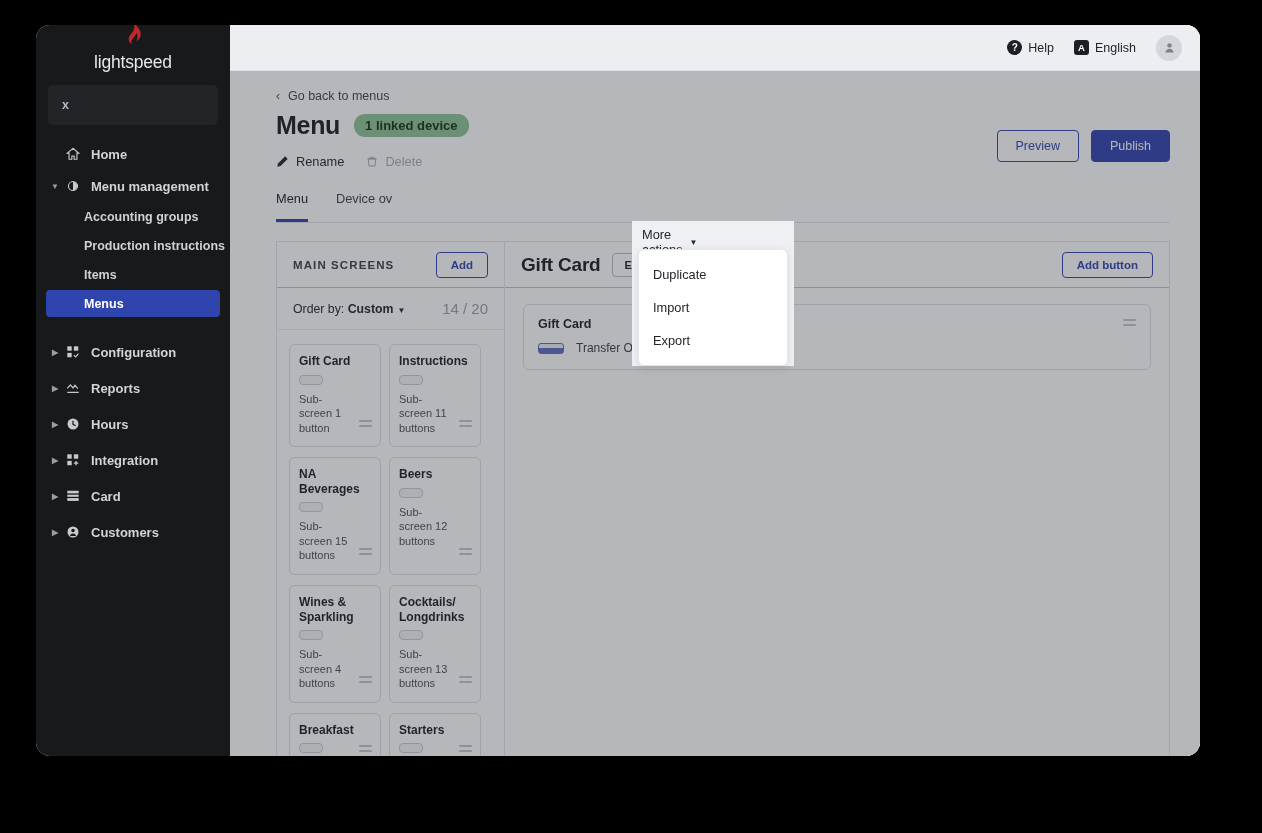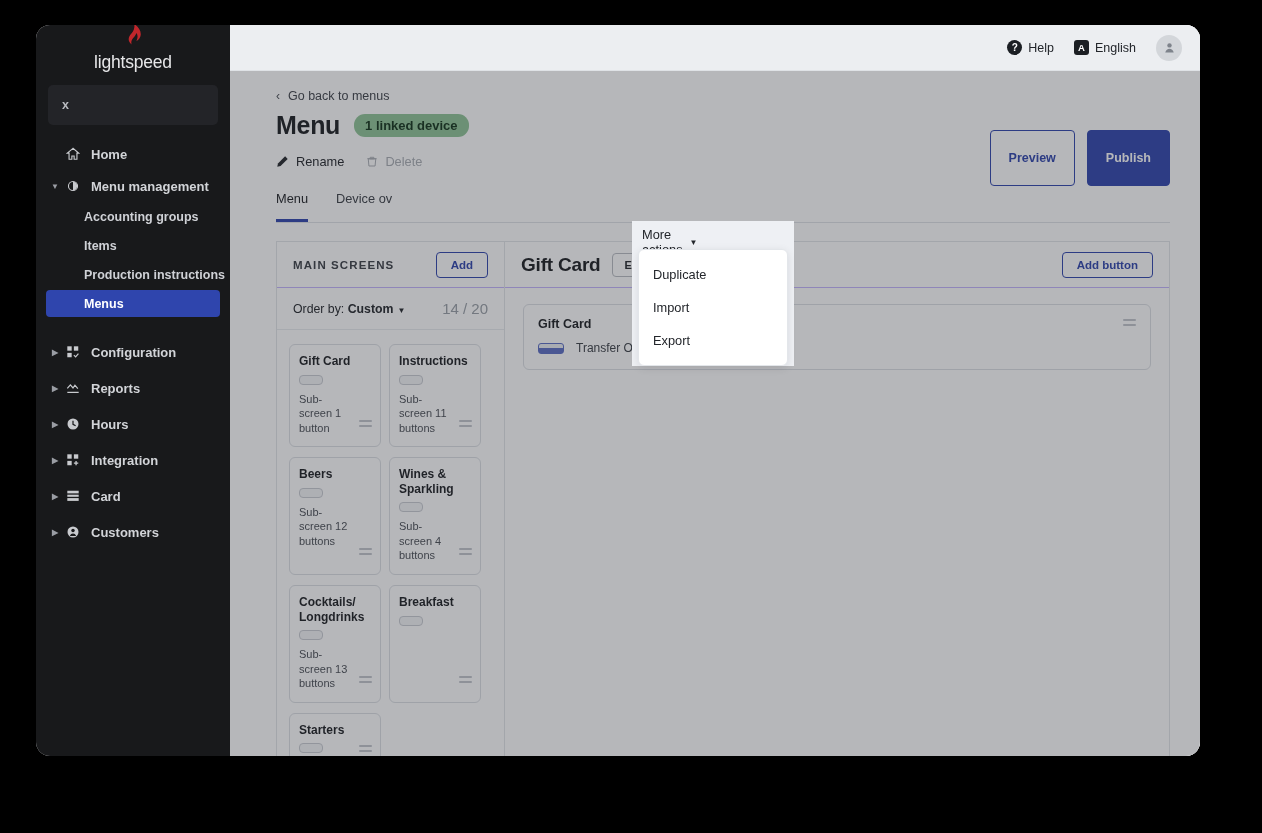--- a/index.html
+++ b/index.html
@@ -138,22 +138,22 @@
     font-size: 12.8px; color: #23262b;
   }
   .action-row .act { display: flex; align-items: center; gap: 7px; }
   .action-row .act.disabled { color: #a9adb3; }
 
   .right-buttons {
     position: absolute; right: 30px; top: 59px;
     display: flex; gap: 12px;
   }
   .btn {
-    font-size: 12.5px; font-weight: 700;
-    padding: 20px 18px; border-radius: 4px;
+    font-size: 12.5px; font-weight: 400;
+    padding: 8px 18px; border-radius: 4px;
     border: 1px solid #2f45ad; background: #fff; color: #2f45ad;
     cursor: pointer;
   }
   .btn.primary { background: #2f45ad; color: #fff; }
 
   .tabs {
     position: absolute; left: 46px; top: 120px; right: 30px;
     border-bottom: 1px solid #e0e3e7;
     display: flex; gap: 28px;
     height: 32px;
@@ -342,24 +342,24 @@
                 <path d="M8 3.2v9.6a4.8 4.8 0 0 0 0-9.6z" fill="#c8cace"></path>
               </svg>
           </span>
           <span class="lbl">Menu management</span>
         </div>
 
         <div class="nav-item indent">
           <span>Accounting groups</span>
         </div>
         <div class="nav-item indent">
+          <span>Production instructions</span>
+        </div>
+        <div class="nav-item indent">
           <span>Items</span>
-        </div>
-        <div class="nav-item indent">
-          <span>Production instructions</span>
         </div>
         <div class="nav-item indent active">
           <span>Menus</span>
         </div>
 
         <div class="nav-gap"></div>
 
         <div class="nav-item" style="height:34px">
           <span class="caret">▶</span>
           <span class="ico">
@@ -527,20 +527,29 @@
               <div class="card">
                 <div class="cname">Instructions</div>
                 <div class="swatch"></div>
                 <div class="cmeta"><span>Sub-screen</span> <span>11 buttons</span></div>
                 <div class="grip">
                     <i></i>
                     <i></i>
                   </div>
               </div>
 
+              <div class="card">
+                <div class="cname">NA Beverages</div>
+                <div class="swatch"></div>
+                <div class="cmeta"><span>Sub-screen</span> <span>15 buttons</span></div>
+                <div class="grip">
+                    <i></i>
+                    <i></i>
+                  </div>
+              </div>
 
               <div class="card">
                 <div class="cname">Beers</div>
                 <div class="swatch"></div>
                 <div class="cmeta"><span>Sub-screen</span> <span>12 buttons</span></div>
                 <div class="grip">
                     <i></i>
                     <i></i>
                   </div>
               </div>

